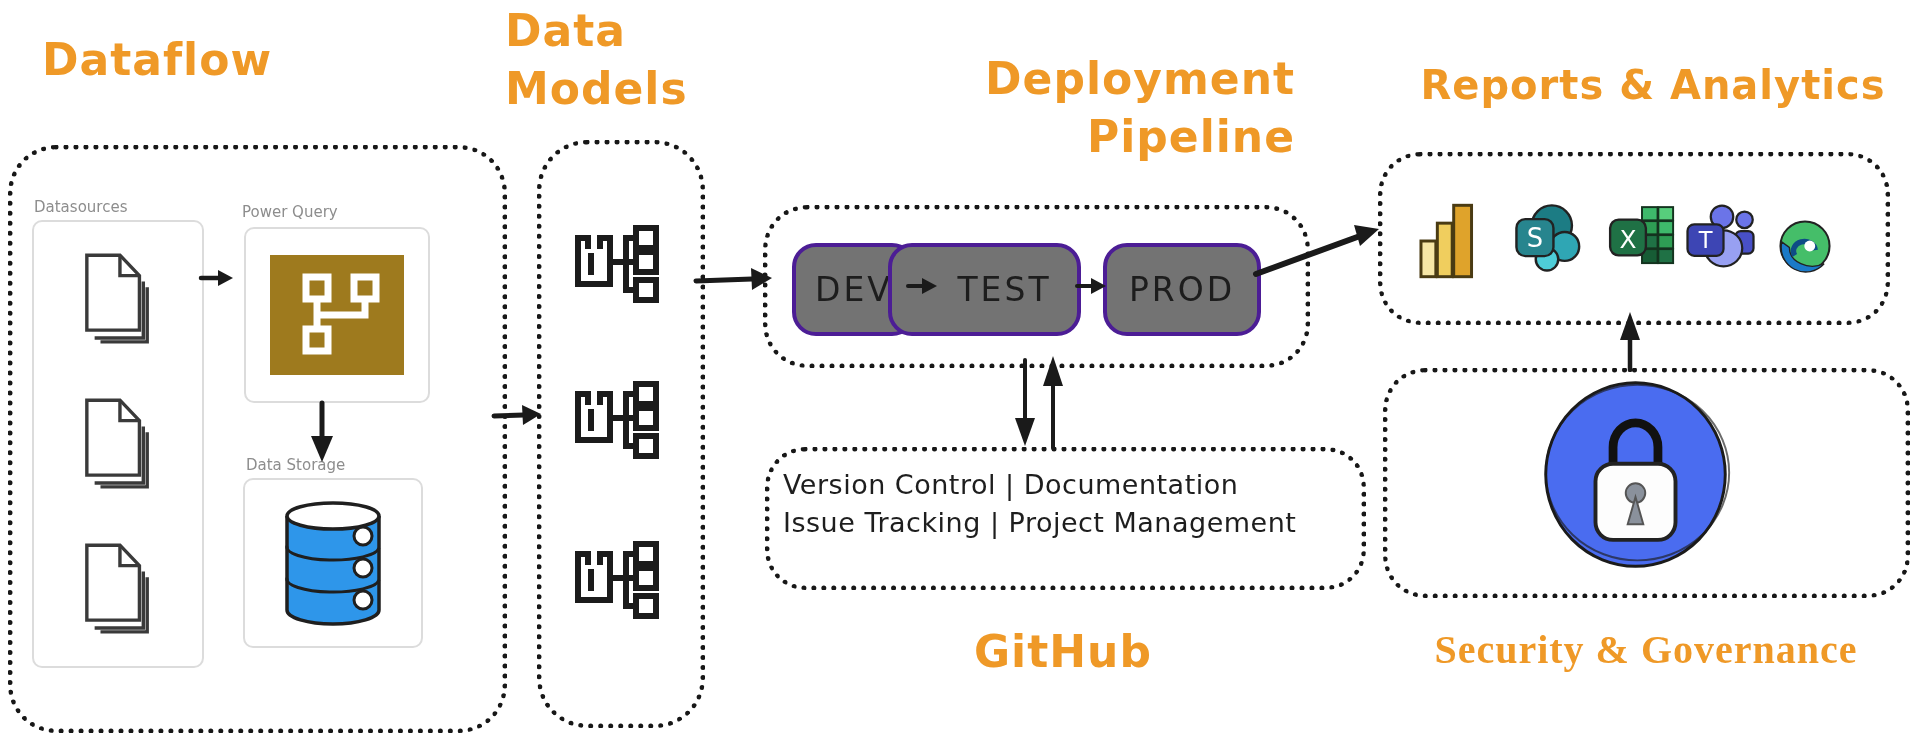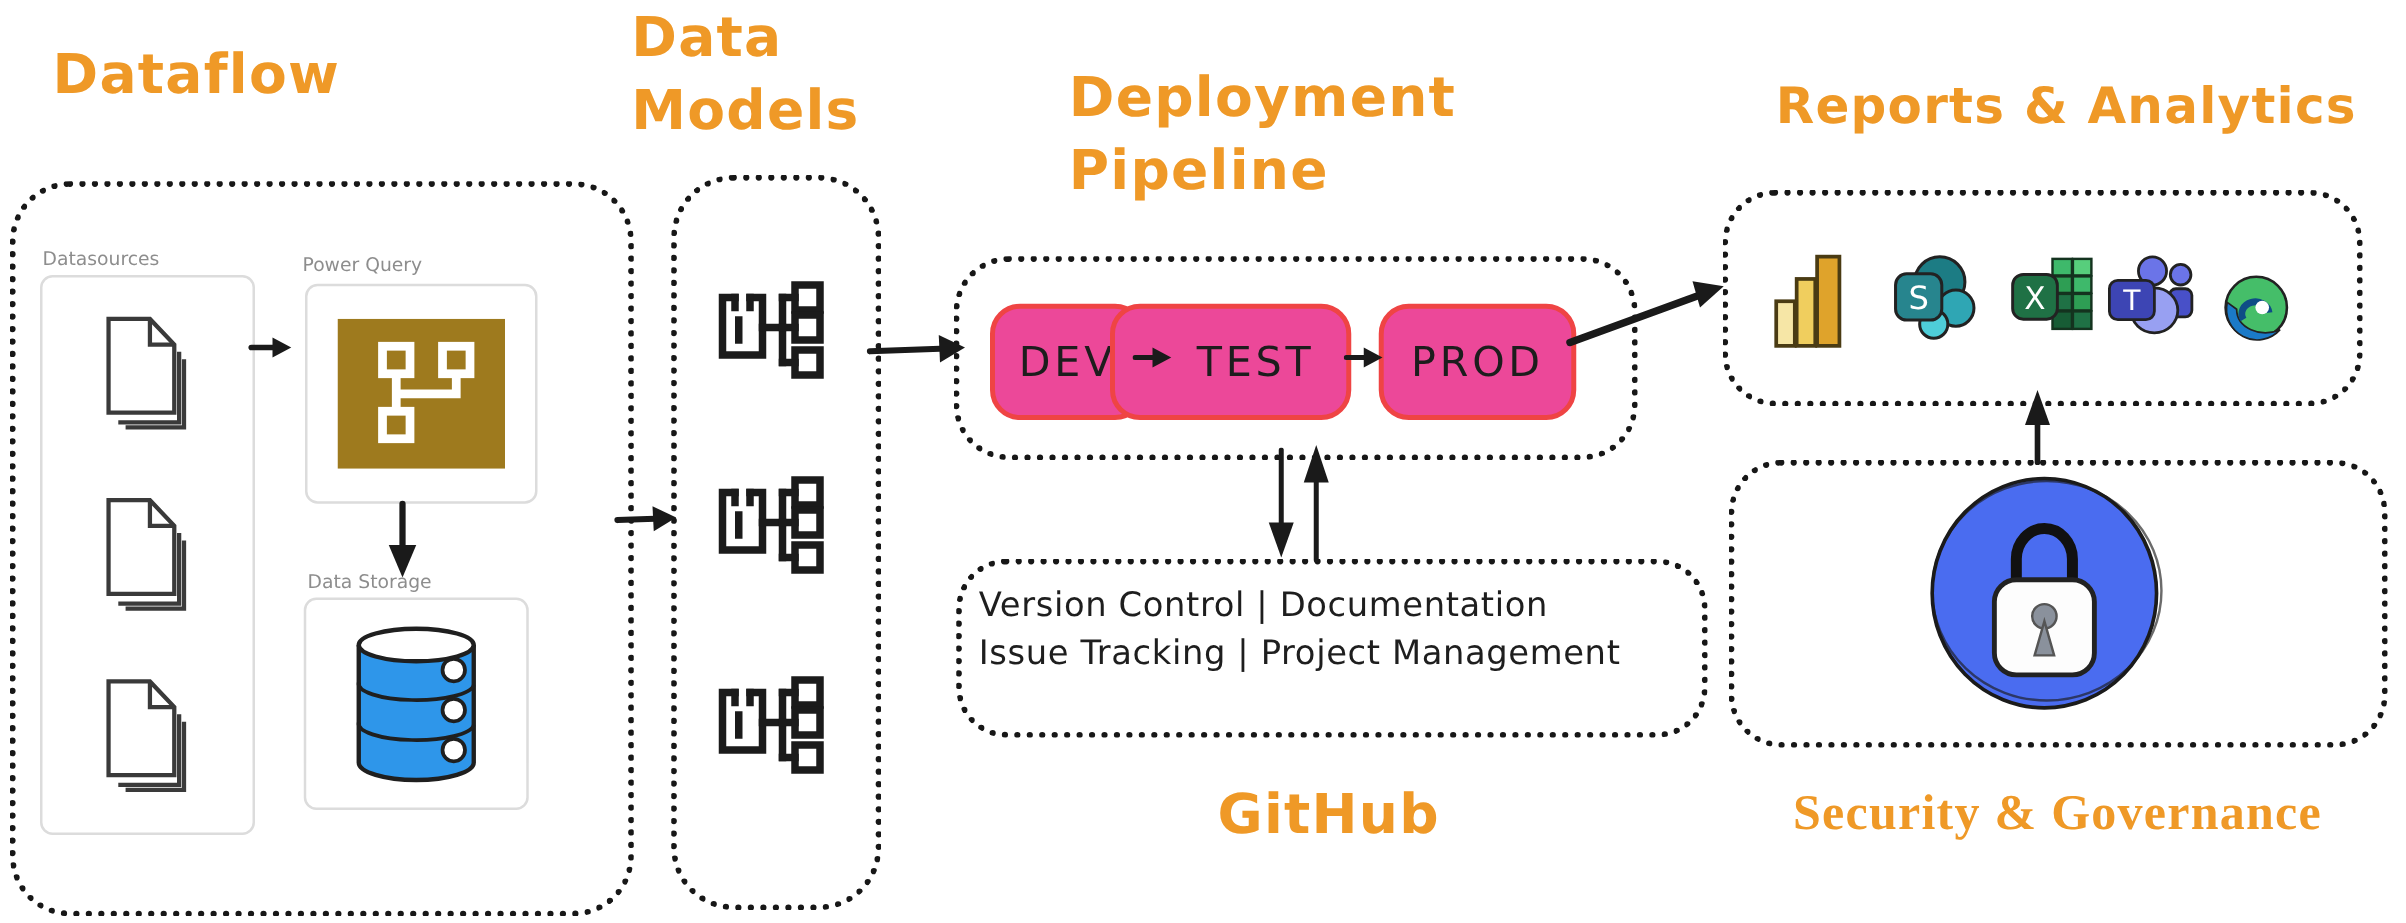--- a/index.html
+++ b/index.html
@@ -4,21 +4,21 @@
 <style>
   html,body{margin:0;padding:0;background:#ffffff;}
   #canvas{
     position:relative;width:1925px;height:738px;background:#ffffff;
     font-family:"DejaVu Sans",sans-serif;overflow:hidden;
   }
   
   .title{position:absolute;color:#EF9927;font-weight:700;white-space:nowrap;letter-spacing:1px;}
   .t-dataflow{left:42px;top:34px;font-size:44px;}
   .t-datamodels{left:505px;top:2px;font-size:44px;line-height:58px;}
-  .t-deploy{left:855px;top:50px;width:440px;text-align:left;font-size:44px;line-height:58px;}
+  .t-deploy{left:855px;top:50px;width:440px;text-align:right;font-size:44px;line-height:58px;}
   .t-reports{left:1398px;top:62px;width:510px;text-align:center;font-size:40px;}
   .t-github{left:950px;top:626px;font-size:44px;margin-left:24px;}
   .t-security{left:1372px;top:626px;width:548px;text-align:center;font-size:40px;font-family:Liberation Serif, serif;}
   
   .dotted{position:absolute;border:5px dotted #171717;background:transparent;}
   .b-dataflow{left:8px;top:145px;width:489px;height:578px;border-radius:48px;}
   .b-datamodels{left:537px;top:140px;width:158px;height:578px;border-radius:50px;}
   .b-pipeline{left:763px;top:205px;width:537px;height:153px;border-radius:44px;}
   .b-github{left:765px;top:447px;width:591px;height:133px;border-radius:40px;}
   .b-reports{left:1378px;top:152px;width:502px;height:163px;border-radius:42px;}
@@ -27,21 +27,21 @@
   .panel{position:absolute;background:#fff;border:2px solid #dcdcdc;border-radius:10px;
          display:flex;align-items:center;justify-content:center;}
   .p-datasources{left:32px;top:220px;width:172px;height:448px;flex-direction:column;justify-content:space-between;padding:30px 0;box-sizing:border-box;}
   .p-powerquery{left:244px;top:227px;width:182px;height:172px;}
   .p-storage{left:243px;top:478px;width:176px;height:166px;}
   .panel-label{position:absolute;color:#8d8d8d;font-size:15px;white-space:nowrap;}
   .l-datasources{left:34px;top:198px;}
   .l-powerquery{left:242px;top:203px;}
   .l-storage{left:246px;top:456px;text-align:center;}
   
-  .stage{position:absolute;border:4px solid #ef4444;border-radius:24px;background:#ec4899;
+  .stage{position:absolute;border:4px solid #4c1d95;border-radius:24px;background:#737373;
          display:flex;align-items:center;justify-content:center;
          font-size:33px;letter-spacing:3px;color:#1d1d1d;}
   .s-dev{left:792px;top:243px;width:116px;height:85px;}
   .s-test{left:888px;top:243px;width:145px;height:85px;padding-left:40px;}
   .s-prod{left:1103px;top:243px;width:150px;height:85px;}
   
   .gh-text{position:absolute;left:783px;top:466px;font-size:27px;line-height:38px;
            color:#1e1e1e;letter-spacing:.5px;white-space:nowrap;}
   
   .icon{position:absolute;}

